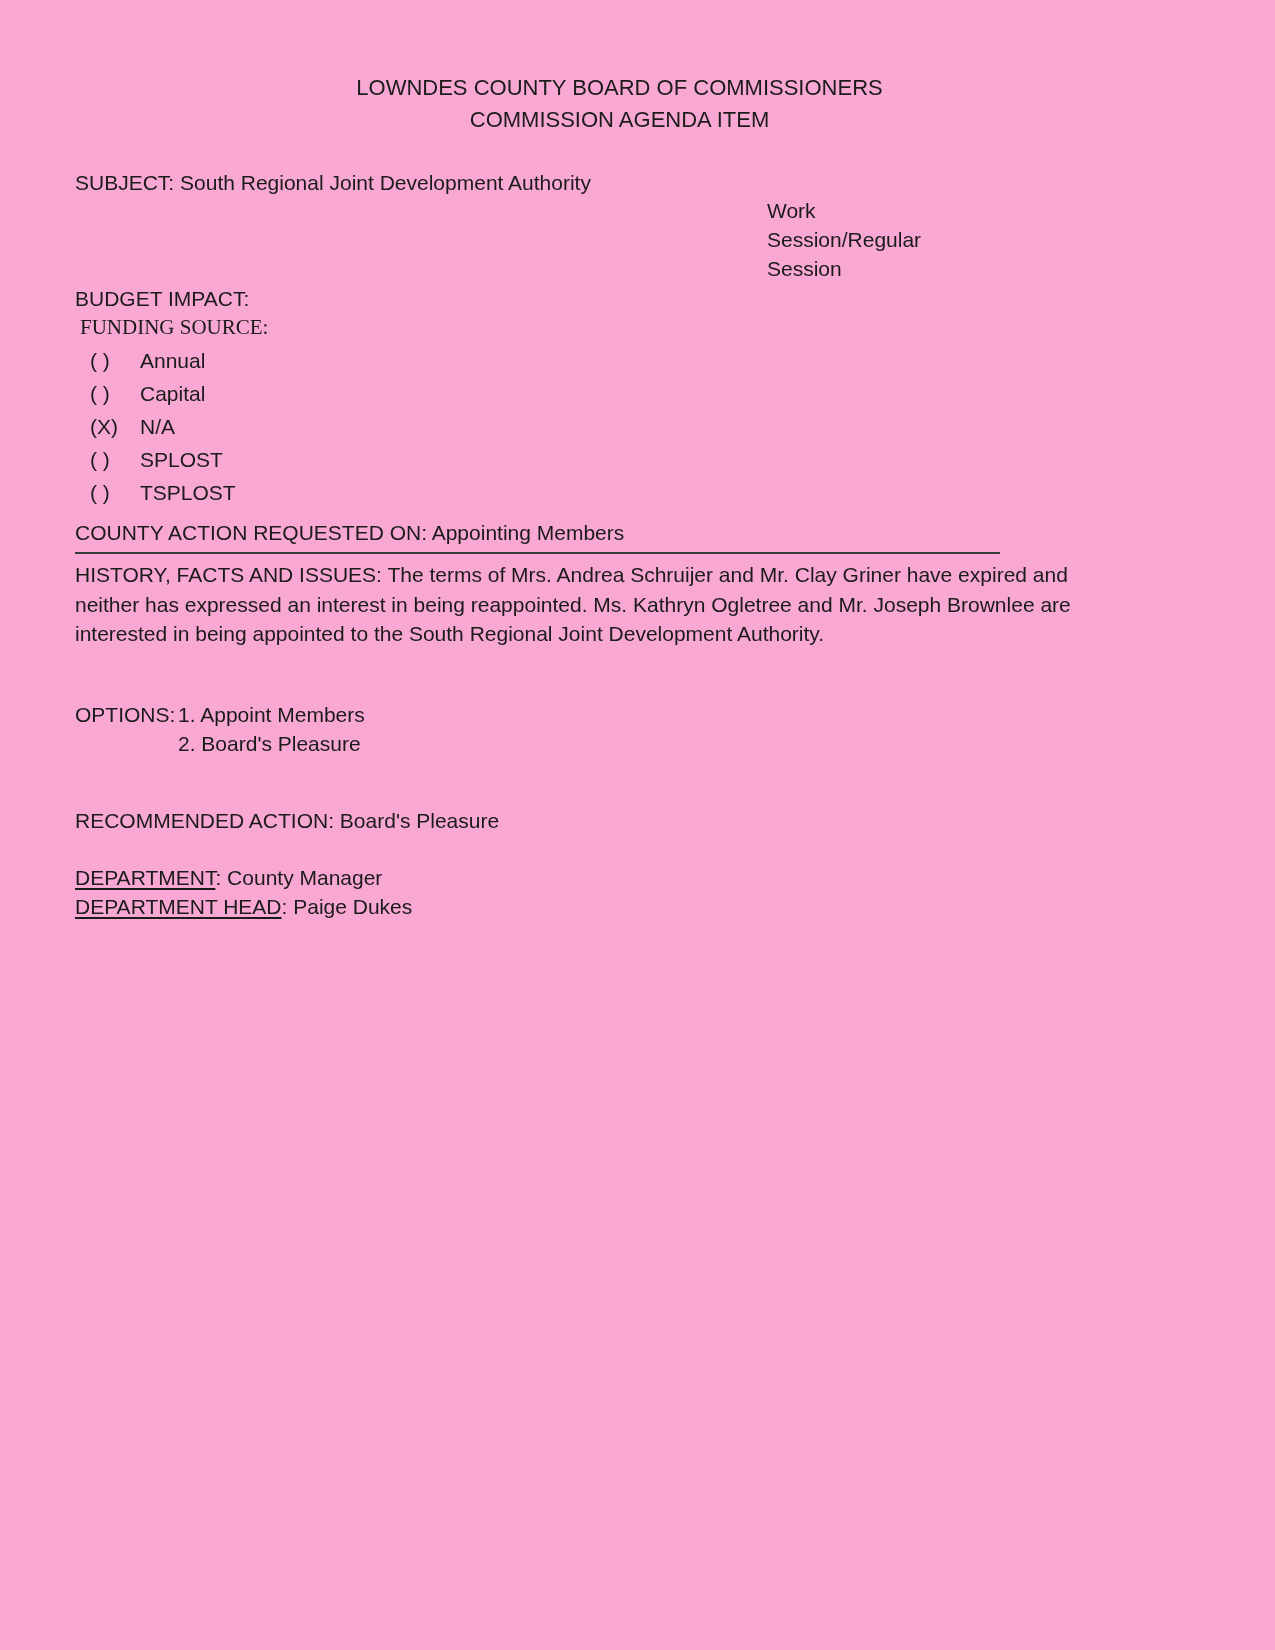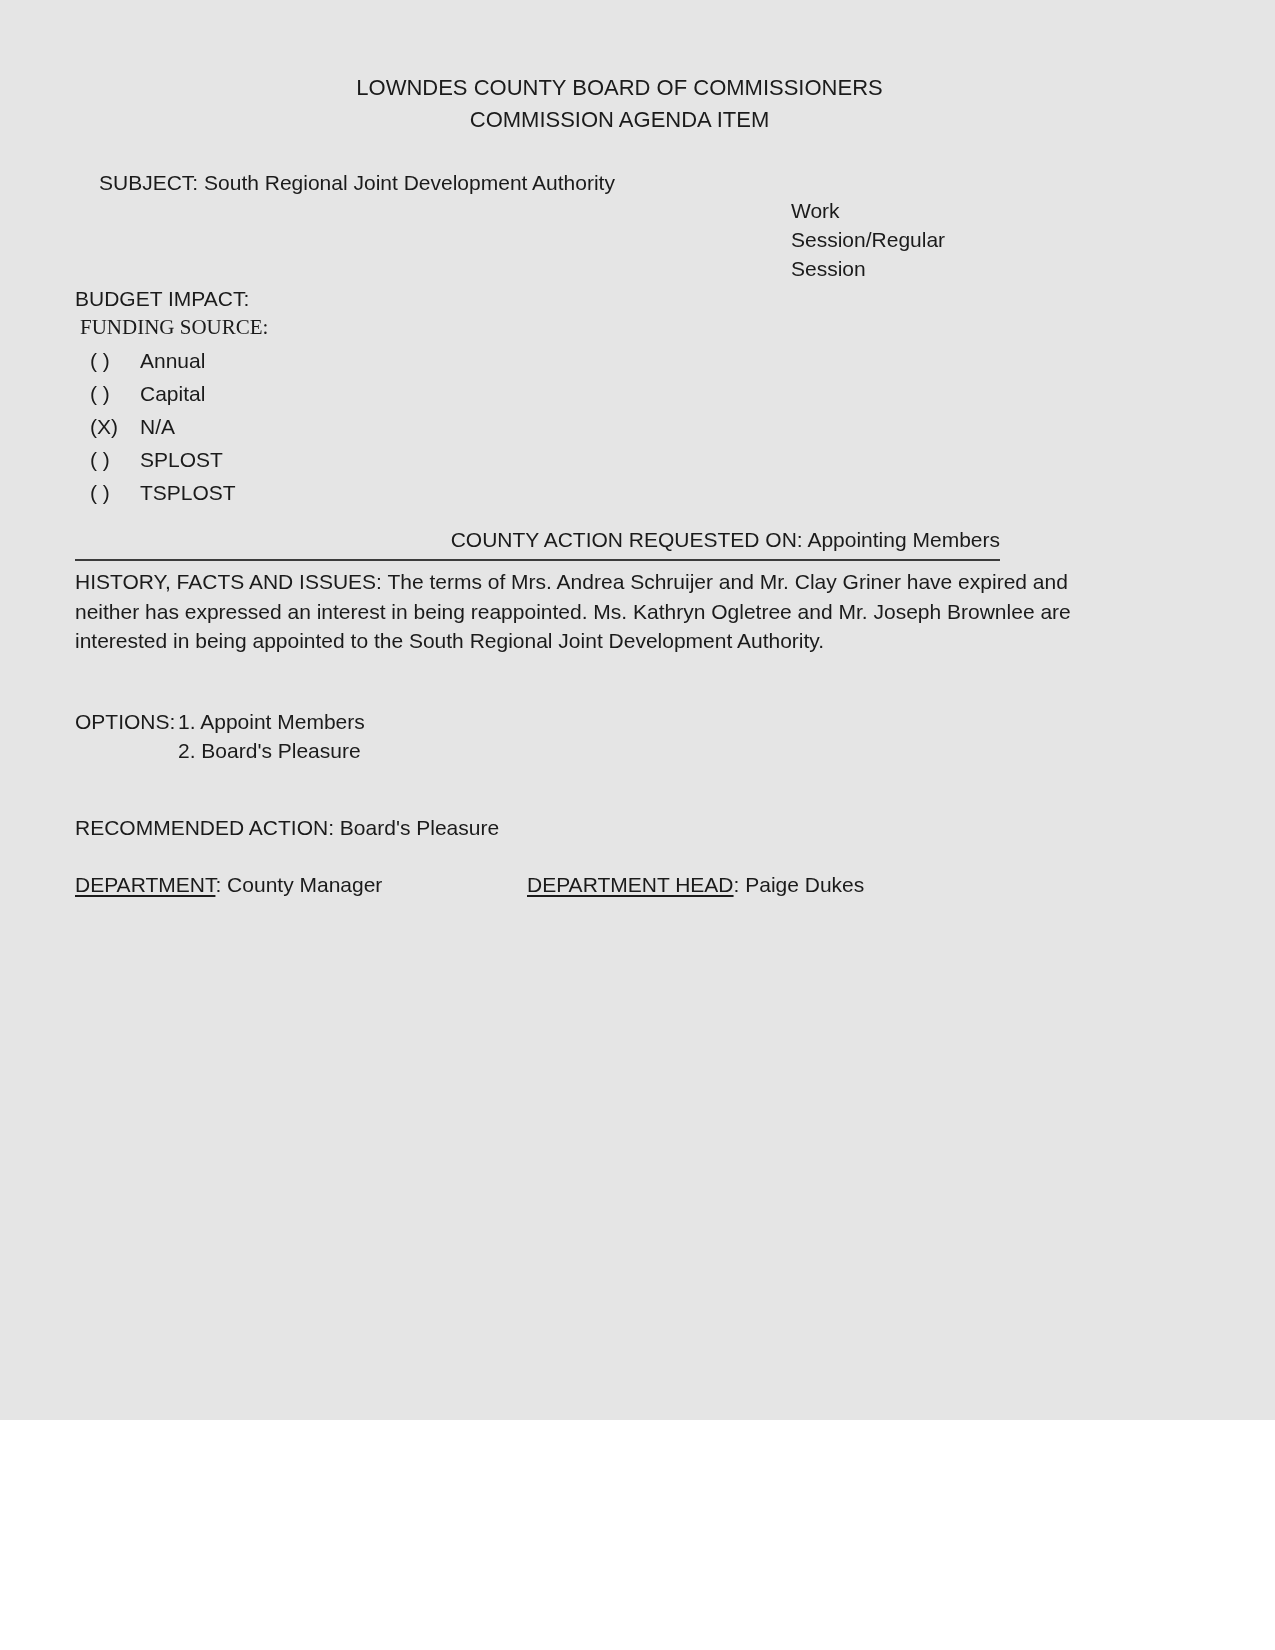--- a/index.html
+++ b/index.html
@@ -1,58 +1,57 @@
 <!DOCTYPE html>
 <html><head>
 <meta charset="utf-8">
 <style>
   html, body { margin: 0; padding: 0; background: #ffffff; }
   .page {
     position: relative;
     width: 1275px;
-    height: 1420px;
-    background: #e5e5e5;
+    height: 1650px;
+    background: #f9a8d4;
     box-sizing: border-box;
     padding: 72px 111px 0 75px;
     font-family: "Liberation Sans", sans-serif;
     font-size: 21px;
     line-height: 29px;
     color: #1b1b1b;
     overflow: hidden;
   }
   .doc-header { text-align: center; font-size: 22px; line-height: 32px; }
-  .meta-section { position: relative; margin-top: 32px; height: 112px; margin-left: 24px; }
+  .meta-section { position: relative; margin-top: 32px; height: 112px; }
   .subject-line { line-height: 29px; }
   .session-block {
     position: absolute;
     left: 692px;
     top: 28px;
     width: 180px;
     line-height: 29px;
     white-space: pre-line;
   }
   .date-line { margin-top: 31px; line-height: 29px; }
   .budget-block { margin-top: 4px; }
   .funding-source-line { padding-left: 5px; font-family: Liberation Serif, serif; }
   .funding-list { margin-top: 2px; }
   .funding-item { display: flex; line-height: 33px; padding-left: 15px; }
   .funding-item .mark { width: 50px; flex: none; }
   .county-action-heading {
-    margin-top: 16px;
+    margin-top: 9px;
     width: 925px;
     padding-bottom: 5px;
     border-bottom: 2px solid #3c3c3c;
-    text-align: right;
   }
   .history-paragraph { margin-top: 6px; line-height: 29.5px; max-width: 1045px; }
   .options-block { margin-top: 51px; display: flex; }
   .options-label { width: 103px; flex: none; }
   .option-item { line-height: 29px; }
   .recommended-line { margin-top: 48px; }
-  .dept-row { margin-top: 28px; display: flex; }
+  .dept-row { margin-top: 28px; display: flex; flex-direction: column; }
   .dept-cell { width: 452px; flex: none; }
   .admin-line { margin-top: 19px; }
   .u { text-decoration: underline; text-underline-offset: 3px; }
 </style>
 </head>
 <body>
 
 <div class="page">
 
   <div class="doc-header">

